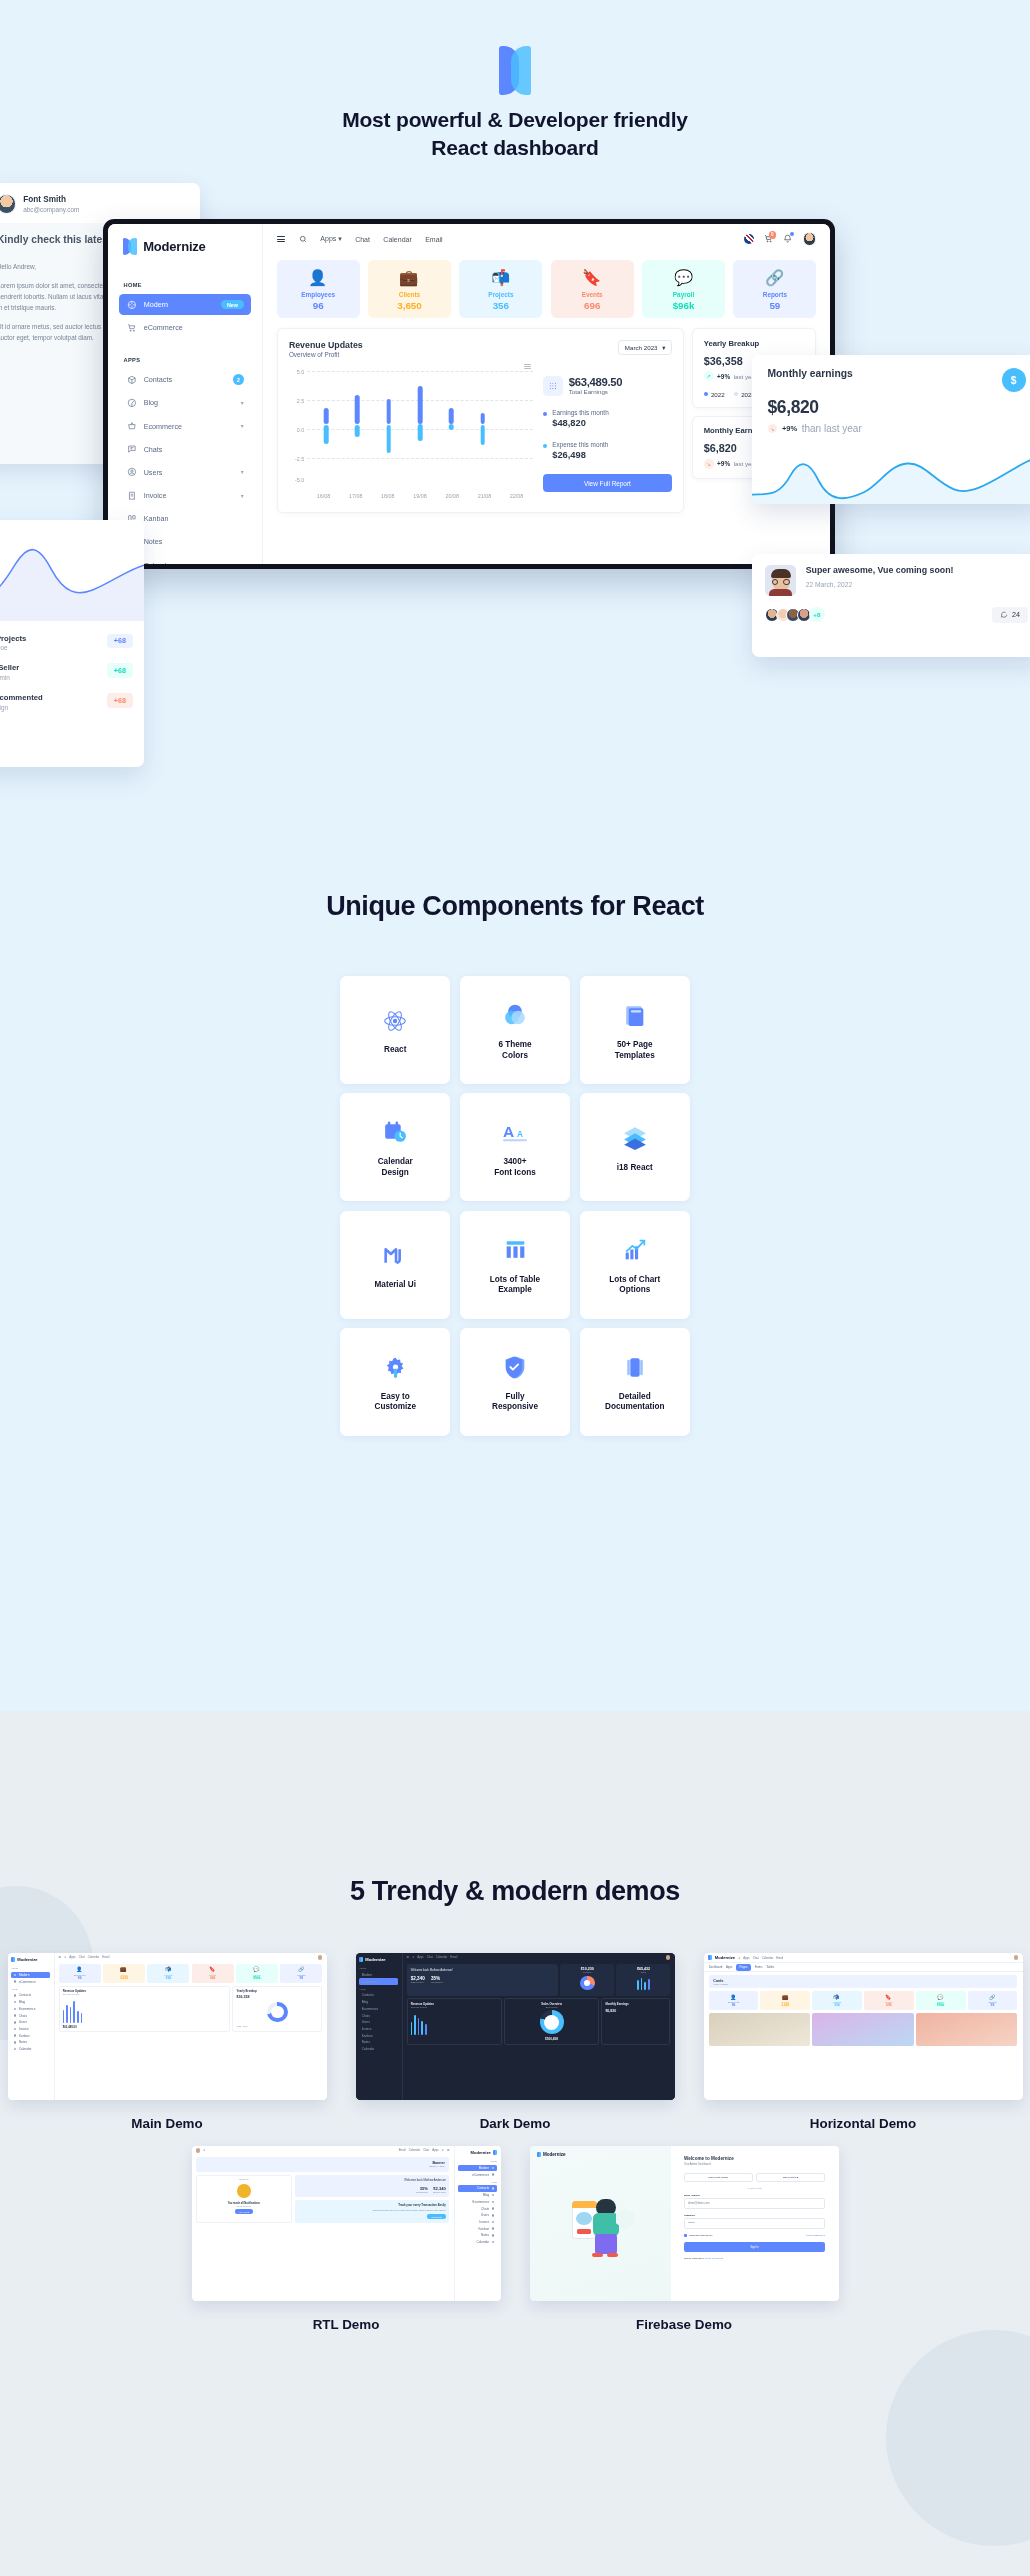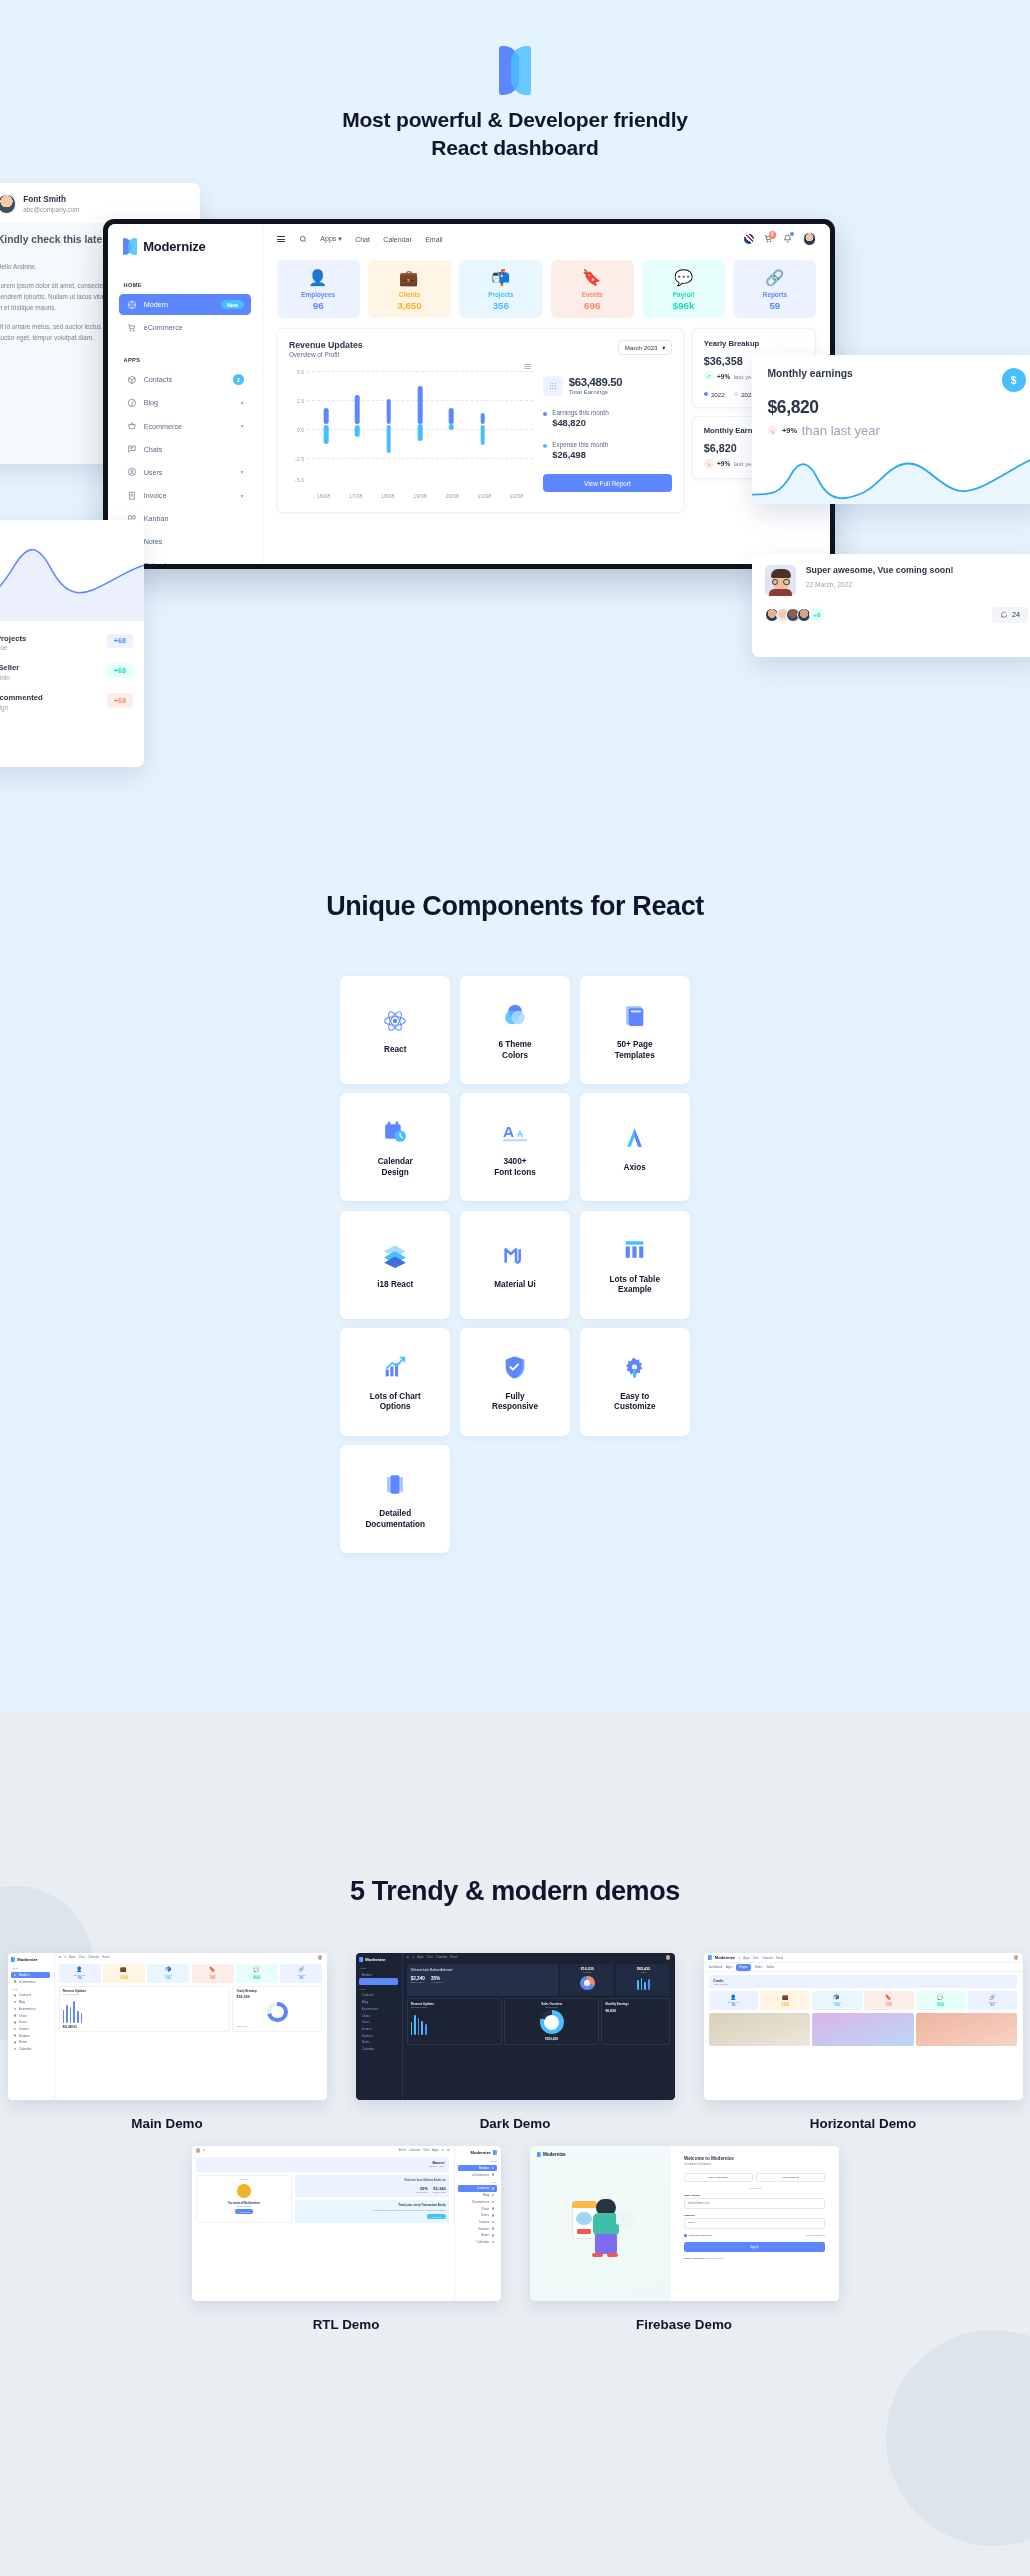--- a/index.html
+++ b/index.html
@@ -198,21 +198,21 @@
   
   .float-earn {
     position:absolute; left:752px; top:355px; width:289px; height:149px;
     background:#fff; border-radius:7.2px; box-shadow:0 9.3px 24px rgba(40,60,110,.14);
     padding:13.4px 15.5px; overflow:hidden;
   }
   .float-earn .t { font-size:10.3px; font-weight:700; color:#2a3547;}
   .float-earn .v { font-size:17.5px; font-weight:700; color:#2a3547; margin-top:17.5px; letter-spacing:-0.4px;}
   .float-earn .d { display:flex; align-items:center; gap:4.6px; margin-top:5.2px;}
   .float-earn .pc { font-size:7.5px; font-weight:700; color:#2a3547;}
-  .float-earn .ly { font-size:13px; color:#9aa4b6;}
+  .float-earn .ly { font-size:10px; color:#9aa4b6;}
   .float-earn .circ {
     position:absolute; right:15.5px; top:13.4px; width:24px;height:24px;border-radius:50%;
     background:#49beff; display:flex; align-items:center; justify-content:center;
     color:#fff; font-size:10.3px; font-weight:700;
   }
   .float-earn .spark { position:absolute; left:0; right:0; bottom:-2.1px; height:57px;}
 
   .float-comment {
     position:absolute; left:752px; top:554px; width:289px; height:103px;
     background:#fff; border-radius:7.2px; box-shadow:0 9.3px 24px rgba(40,60,110,.14);
@@ -820,29 +820,20 @@
       <div class="comp-icon">
         <svg width="29" height="26" viewBox="0 0 56 50">
           <text x="4" y="32" font-family="Liberation Sans, sans-serif" font-size="30" font-weight="700" fill="#5d87ff">A</text>
           <text x="31" y="32" font-family="Liberation Sans, sans-serif" font-size="16" font-weight="700" fill="#49beff">A</text>
           <rect x="4" y="37" width="46" height="4" rx="1.5" fill="#b9d2ff"></rect>
         </svg>
       </div>
       <div class="comp-lbl">3400+<br>Font Icons</div>
     </div>
 
-    <div class="comp-card">
-      <div class="comp-icon">
-        <svg width="27" height="27" viewBox="0 0 52 52">
-          <path d="M26 8 L40 44 L33 44 L26 24 L19 44 L12 44 Z" fill="#49beff"></path>
-          <path d="M26 8 L40 44 L33 44 L26 24Z" fill="#5d87ff"></path>
-        </svg>
-      </div>
-      <div class="comp-lbl">Axios</div>
-    </div>
 
     <div class="comp-card">
       <div class="comp-icon">
         <svg width="28" height="27" viewBox="0 0 54 52">
           <path d="M27 6 L48 18 L27 30 L6 18Z" fill="#a9dcff"></path>
           <path d="M27 18 L48 30 L27 42 L6 30Z" fill="#49beff"></path>
           <path d="M27 28 L48 40 L27 50 L6 40Z" fill="#3b6fe0"></path>
         </svg>
       </div>
       <div class="comp-lbl">i18 React</div>
@@ -878,38 +869,38 @@
           <rect x="27" y="18" width="6" height="25" fill="#5d87ff"></rect>
           <path d="M10 28 L22 17 L30 23 L44 8" stroke="#49beff" stroke-width="3.4" fill="none"></path>
           <path d="M36 7h9v9" stroke="#49beff" stroke-width="3.4" fill="none"></path>
         </svg>
       </div>
       <div class="comp-lbl">Lots of Chart<br>Options</div>
     </div>
 
     <div class="comp-card">
       <div class="comp-icon">
+        <svg width="27" height="27" viewBox="0 0 52 52">
+          <path d="M26 7l3.4 4.6 5.6-1.1.4 5.7 5.3 2.1-2.8 5 3.4 4.6-5 2.8.6 5.7-5.7-.4-3.4 4.7-4.3-3.8-5.3 2.1-1.6-5.5-5.5-1.6 2.1-5.3-3.8-4.3 4.7-3.4-.4-5.7 5.7.6 2.8-5z" fill="#5d87ff"></path>
+          <path d="M26 20a5 5 0 100 10 5 5 0 000-10z" fill="#fff"></path>
+          <rect x="23" y="28" width="6" height="18" rx="3" fill="#49beff"></rect>
+        </svg>
+      </div>
+      <div class="comp-lbl">Easy to<br>Customize</div>
+    </div>
+
+    <div class="comp-card">
+      <div class="comp-icon">
         <svg width="26" height="27" viewBox="0 0 50 52">
           <path d="M27 5l16 6v14c0 11-8 19-16 22-8-3-16-11-16-22V11z" fill="#7aa5ff"></path>
           <path d="M23 5l16 6v14c0 11-8 19-16 22-8-3-16-11-16-22V11z" fill="#5d87ff"></path>
           <path d="M16 25l5 5 10-10" stroke="#fff" stroke-width="3.6" fill="none" stroke-linecap="round" stroke-linejoin="round"></path>
         </svg>
       </div>
       <div class="comp-lbl">Fully<br>Responsive</div>
-    </div>
-
-    <div class="comp-card">
-      <div class="comp-icon">
-        <svg width="27" height="27" viewBox="0 0 52 52">
-          <path d="M26 7l3.4 4.6 5.6-1.1.4 5.7 5.3 2.1-2.8 5 3.4 4.6-5 2.8.6 5.7-5.7-.4-3.4 4.7-4.3-3.8-5.3 2.1-1.6-5.5-5.5-1.6 2.1-5.3-3.8-4.3 4.7-3.4-.4-5.7 5.7.6 2.8-5z" fill="#5d87ff"></path>
-          <path d="M26 20a5 5 0 100 10 5 5 0 000-10z" fill="#fff"></path>
-          <rect x="23" y="28" width="6" height="18" rx="3" fill="#49beff"></rect>
-        </svg>
-      </div>
-      <div class="comp-lbl">Easy to<br>Customize</div>
     </div>
 
 
     <div class="comp-card">
       <div class="comp-icon">
         <svg width="26" height="27" viewBox="0 0 50 52">
           <rect x="16" y="8" width="18" height="36" rx="4" fill="#5d87ff"></rect>
           <rect x="10" y="11" width="5" height="30" rx="2.5" fill="#9dc3ff"></rect>
           <rect x="35" y="11" width="5" height="30" rx="2.5" fill="#9dc3ff"></rect>
         </svg>

